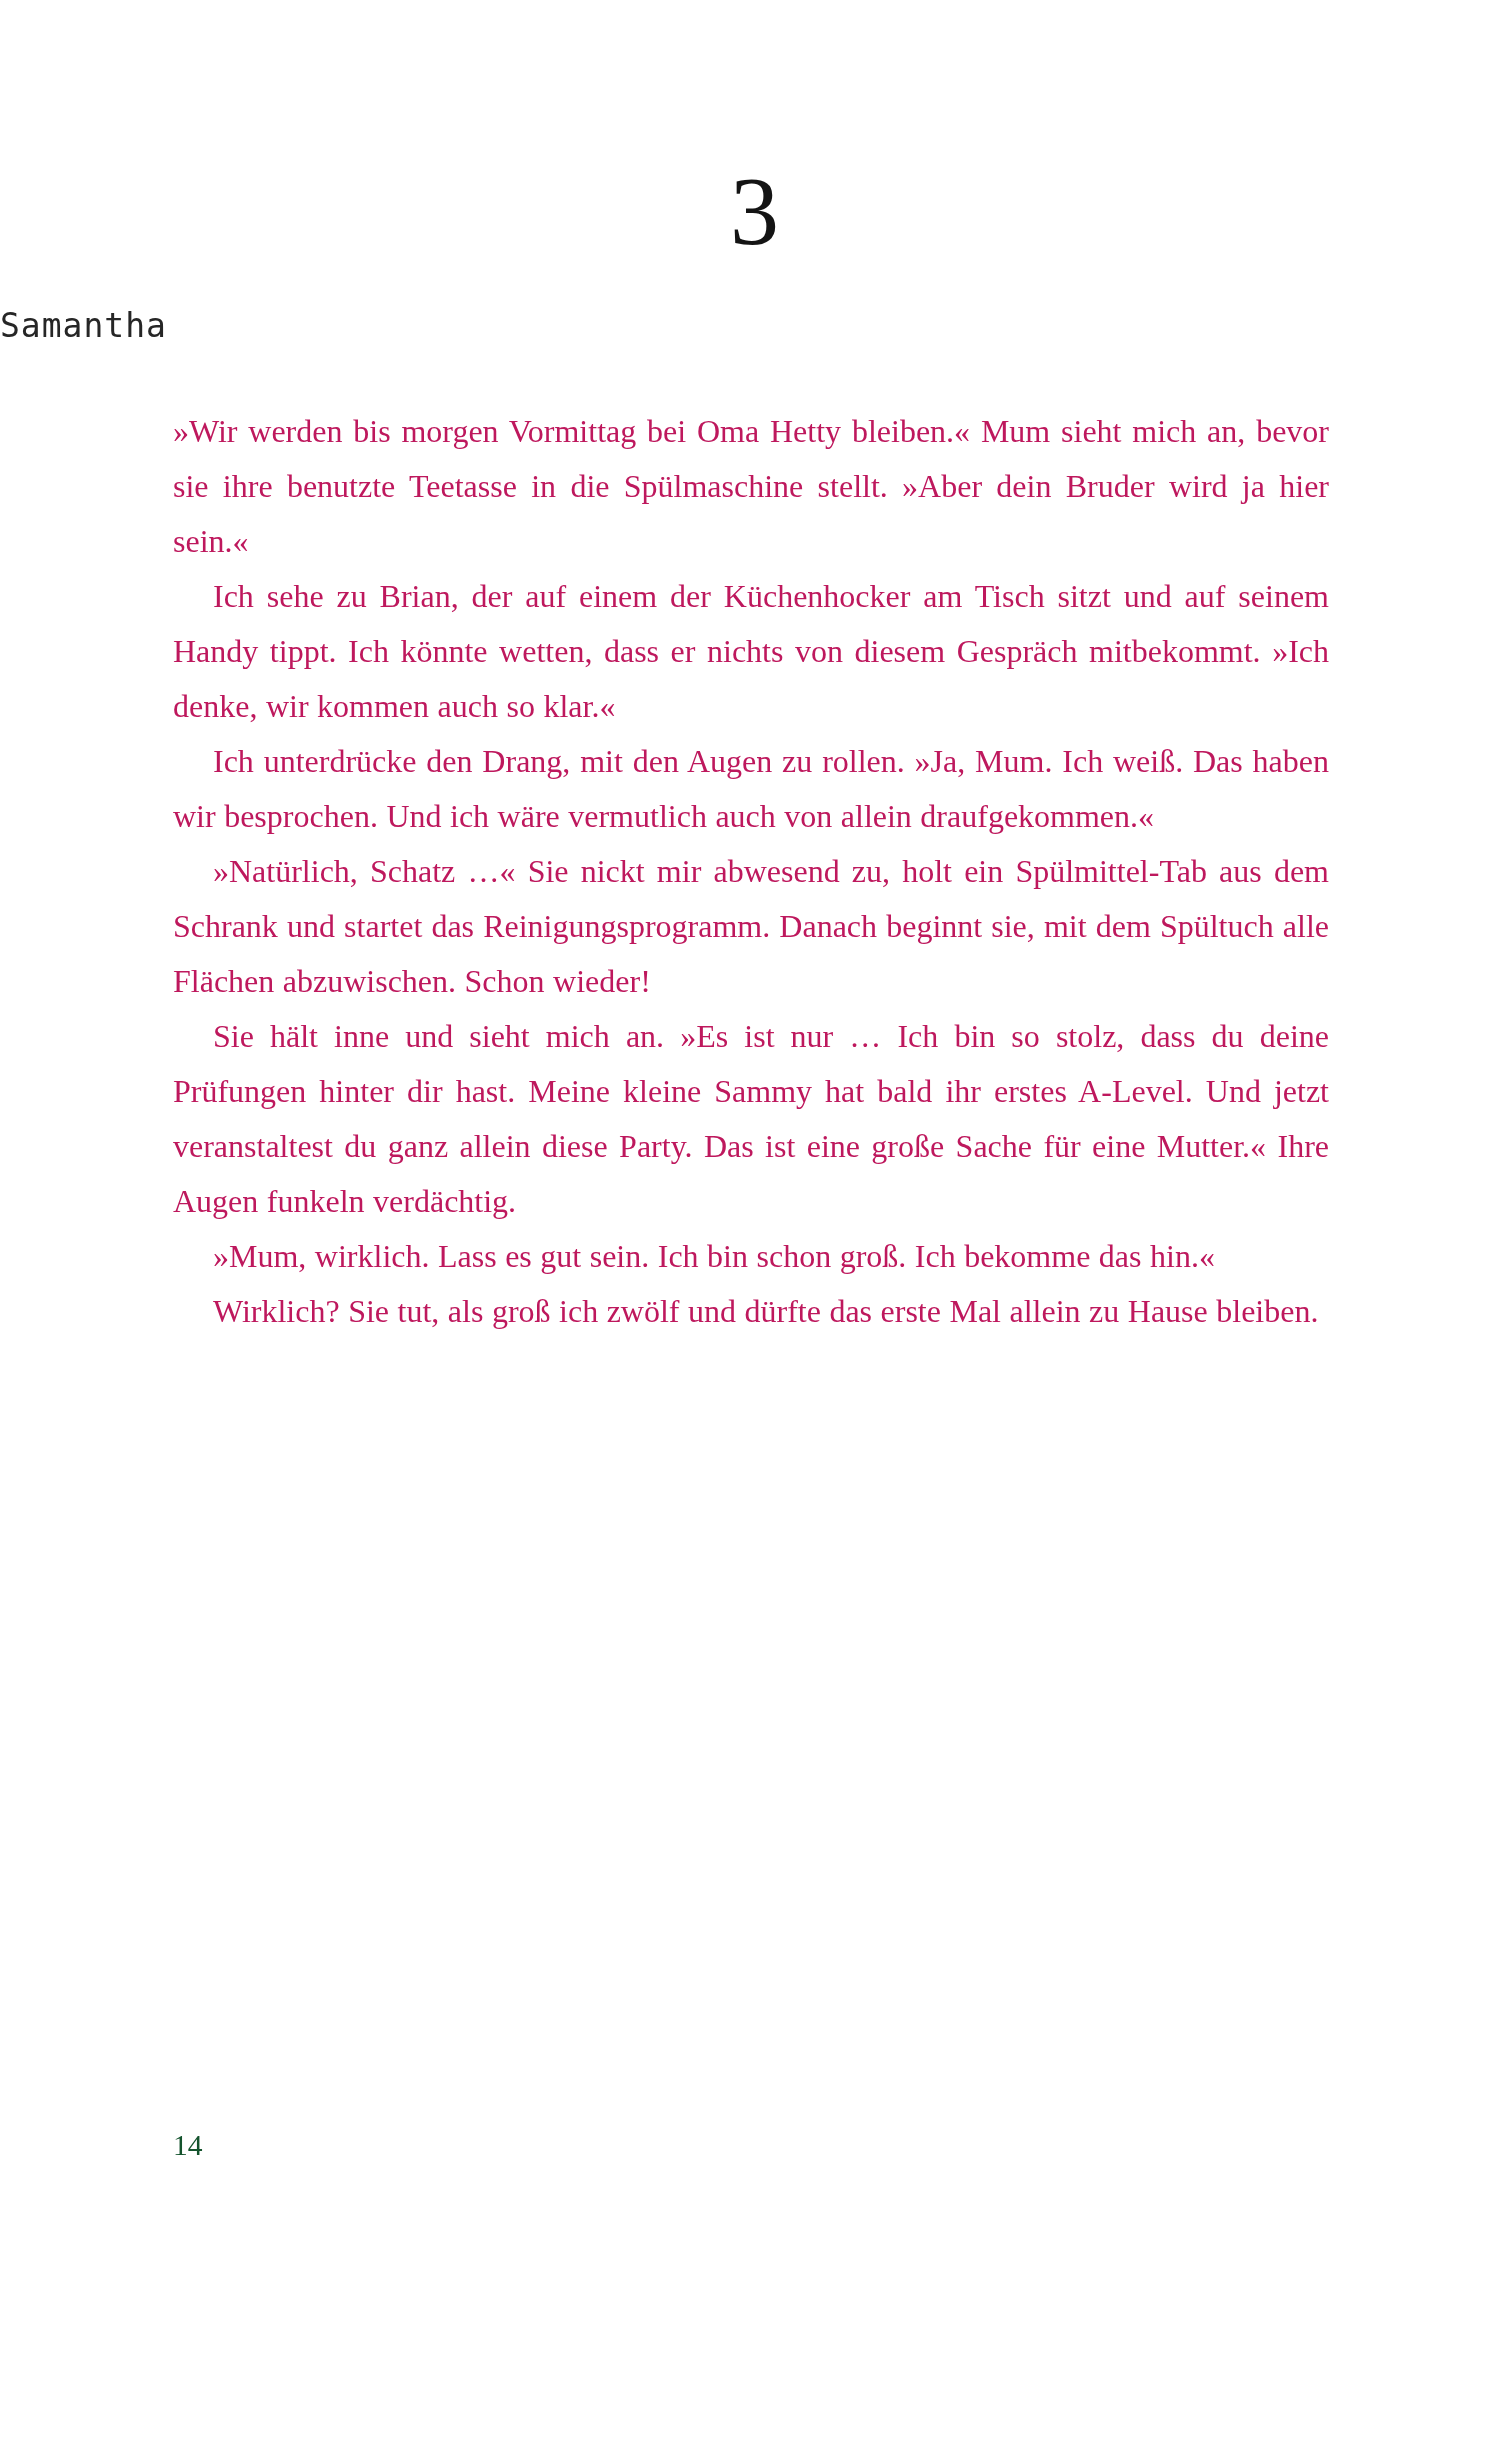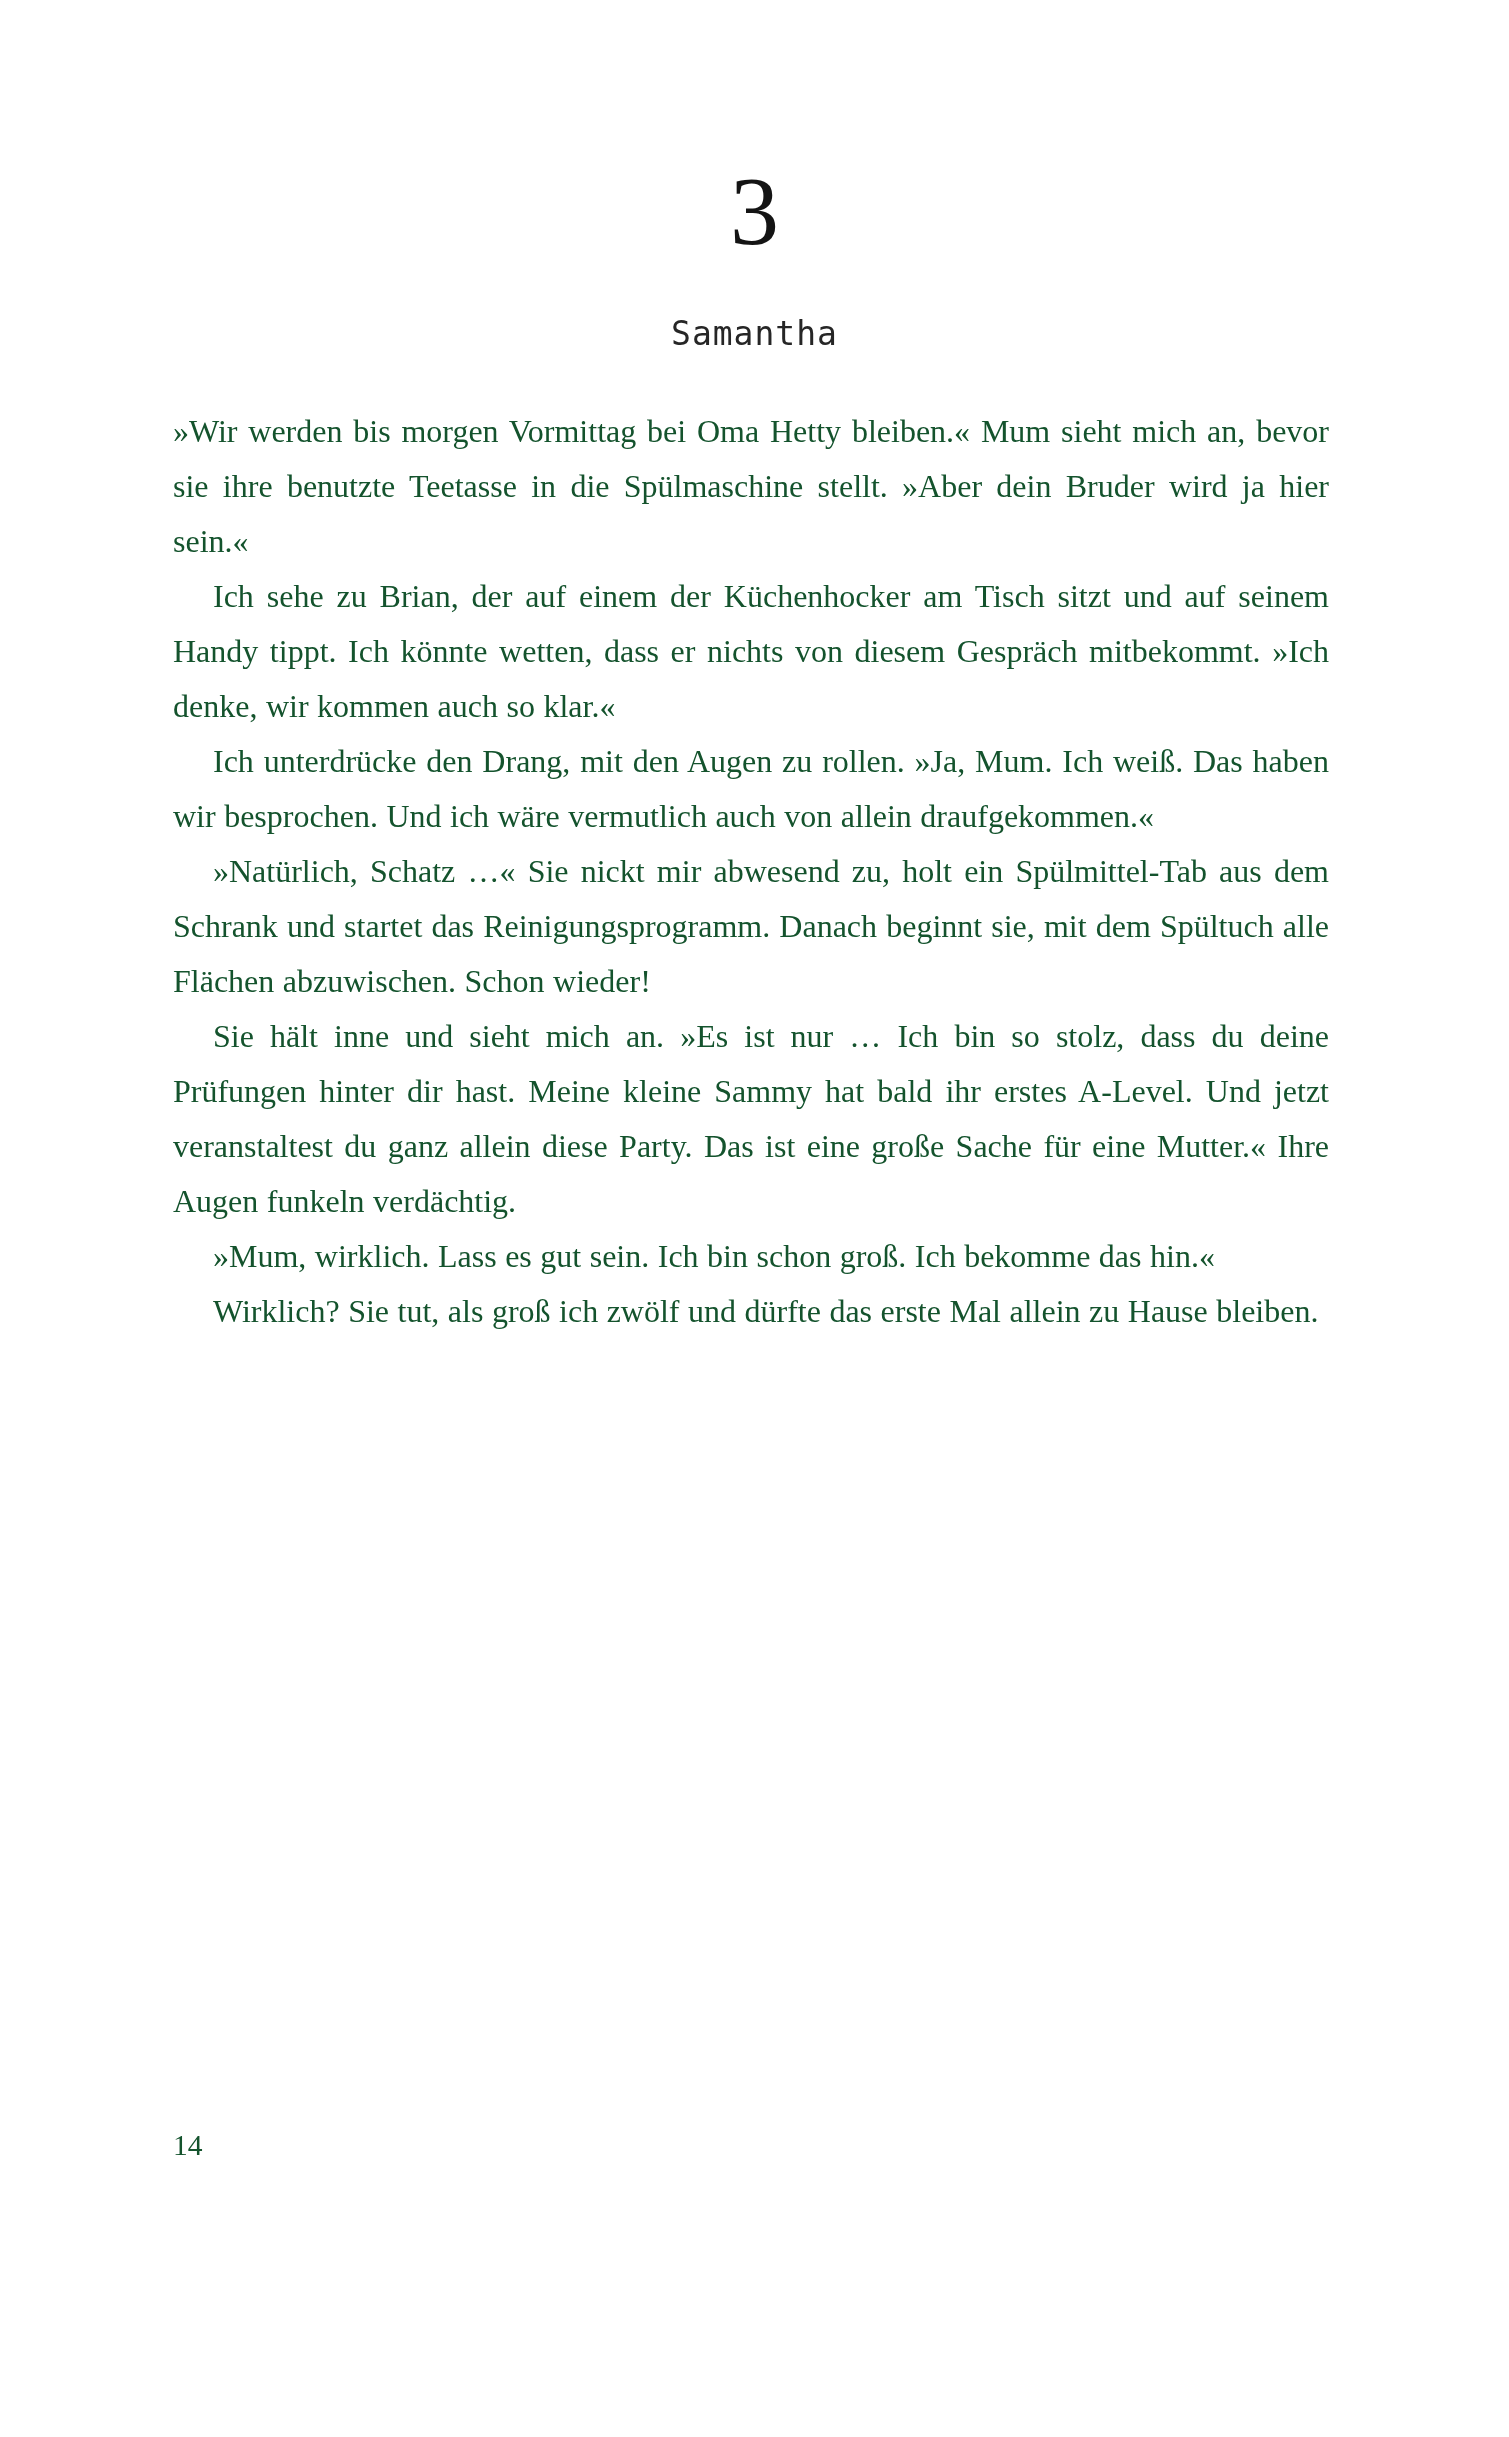--- a/index.html
+++ b/index.html
@@ -29,38 +29,38 @@
     left: 0;
     width: 1509px;
     text-align: center;
     font-size: 98px;
     line-height: 1;
     font-weight: 400;
     color: #141414;
   }
   .chapter-title {
     position: absolute;
-    top: 317px;
+    top: 309px;
     left: 0;
     width: 1509px;
-    text-align: center;
+    text-align: left;
     font-family: "DejaVu Sans Mono", monospace;
     font-size: 33px;
     letter-spacing: 1px;
     line-height: 1;
     color: #262626;
   }
   .body-text {
     position: absolute;
     top: 404px;
     left: 173px;
     width: 1156px;
     font-size: 32px;
     line-height: 55px;
-    color: #14532d;
+    color: #be185d;
   }
   .para {
     margin: 0;
     text-align: justify;
     hyphens: auto;
     -webkit-hyphens: auto;
     word-spacing: 0.5px;
   }
   .para.indent {
     text-indent: 40px;

